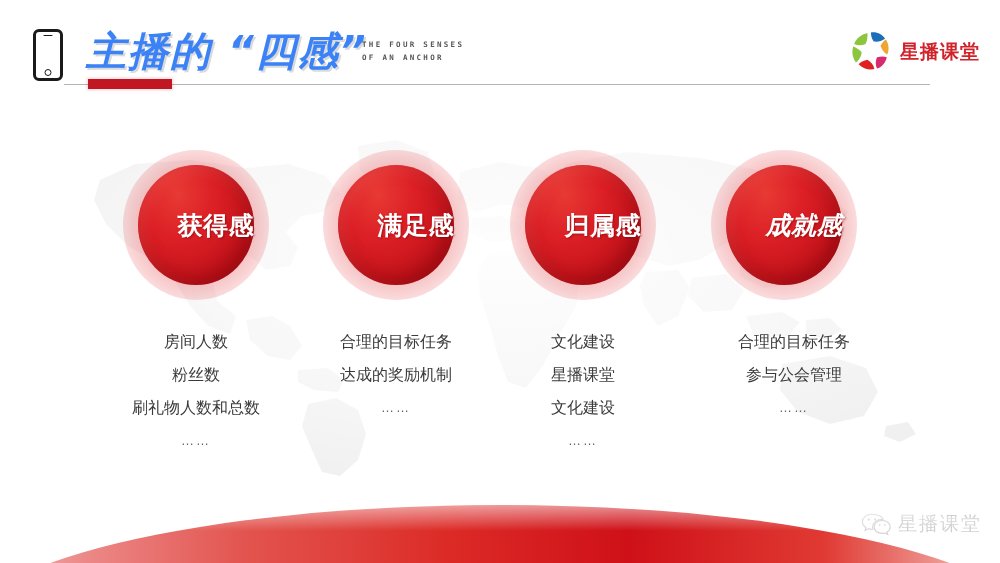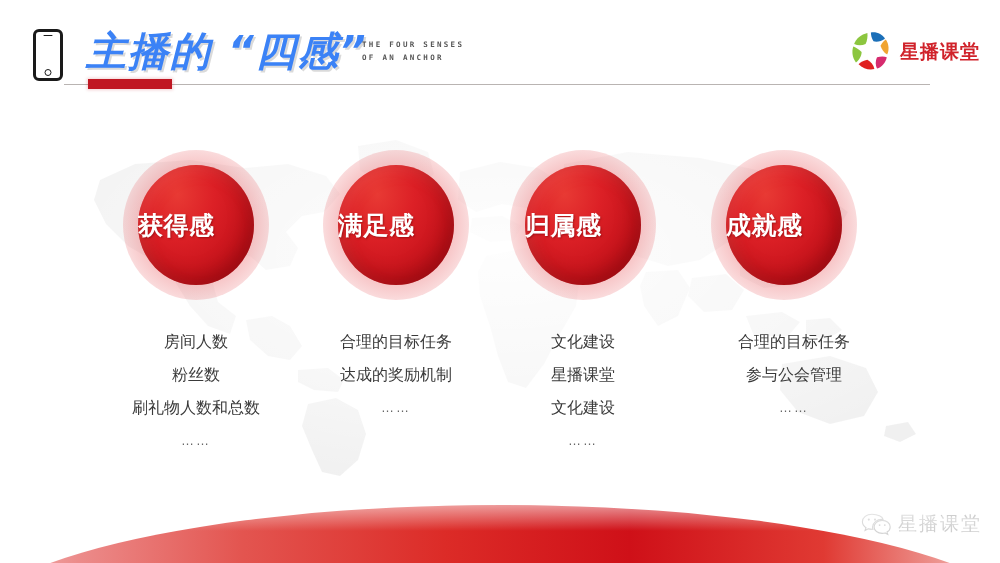--- a/index.html
+++ b/index.html
@@ -108,21 +108,21 @@
     background:radial-gradient(ellipse at 50% 50%, rgba(226,44,50,0.30) 52%, rgba(226,44,50,0.16) 72%, rgba(226,44,50,0.0) 94%);
   }
   .node .ball {
     position:absolute; left:50%; top:50%;
     transform:translate(-50%,-50%);
     width:116px; height:120px;
     border-radius:50%;
     background:
       radial-gradient(ellipse at 34% 24%, #e83a34 0%, #dc2026 34%, #c8141c 66%, #a60d14 100%);
     box-shadow:inset -6px -8px 18px rgba(110,0,8,0.40), inset 5px 6px 14px rgba(255,120,110,0.28);
-    display:flex; align-items:center; justify-content:flex-start;
+    display:flex; align-items:center; justify-content:flex-end;
   }
   .node .ball span {
     color:#ffffff;
     font-size:25px;
     font-weight:bold;
     letter-spacing:0.5px;
     text-shadow:1px 1px 2px rgba(120,0,6,0.55);
     font-family:"DejaVu Sans","Liberation Sans",sans-serif;
     white-space:nowrap;
   }
@@ -241,21 +241,21 @@
       <div class="ball">
         <span>满足感</span>
       </div>
     </div>
     <div class="node" style="left:508px;">
       <div class="glow"></div>
       <div class="ball">
         <span>归属感</span>
       </div>
     </div>
-    <div class="node" style="left:709px;">
+    <div class="node" style="left:709px;font-style:italic;">
       <div class="glow"></div>
       <div class="ball">
         <span>成就感</span>
       </div>
     </div>
   </div>
 
   <div class="list-row">
 
     <div class="list-col" style="left:96px; width:200px;">

